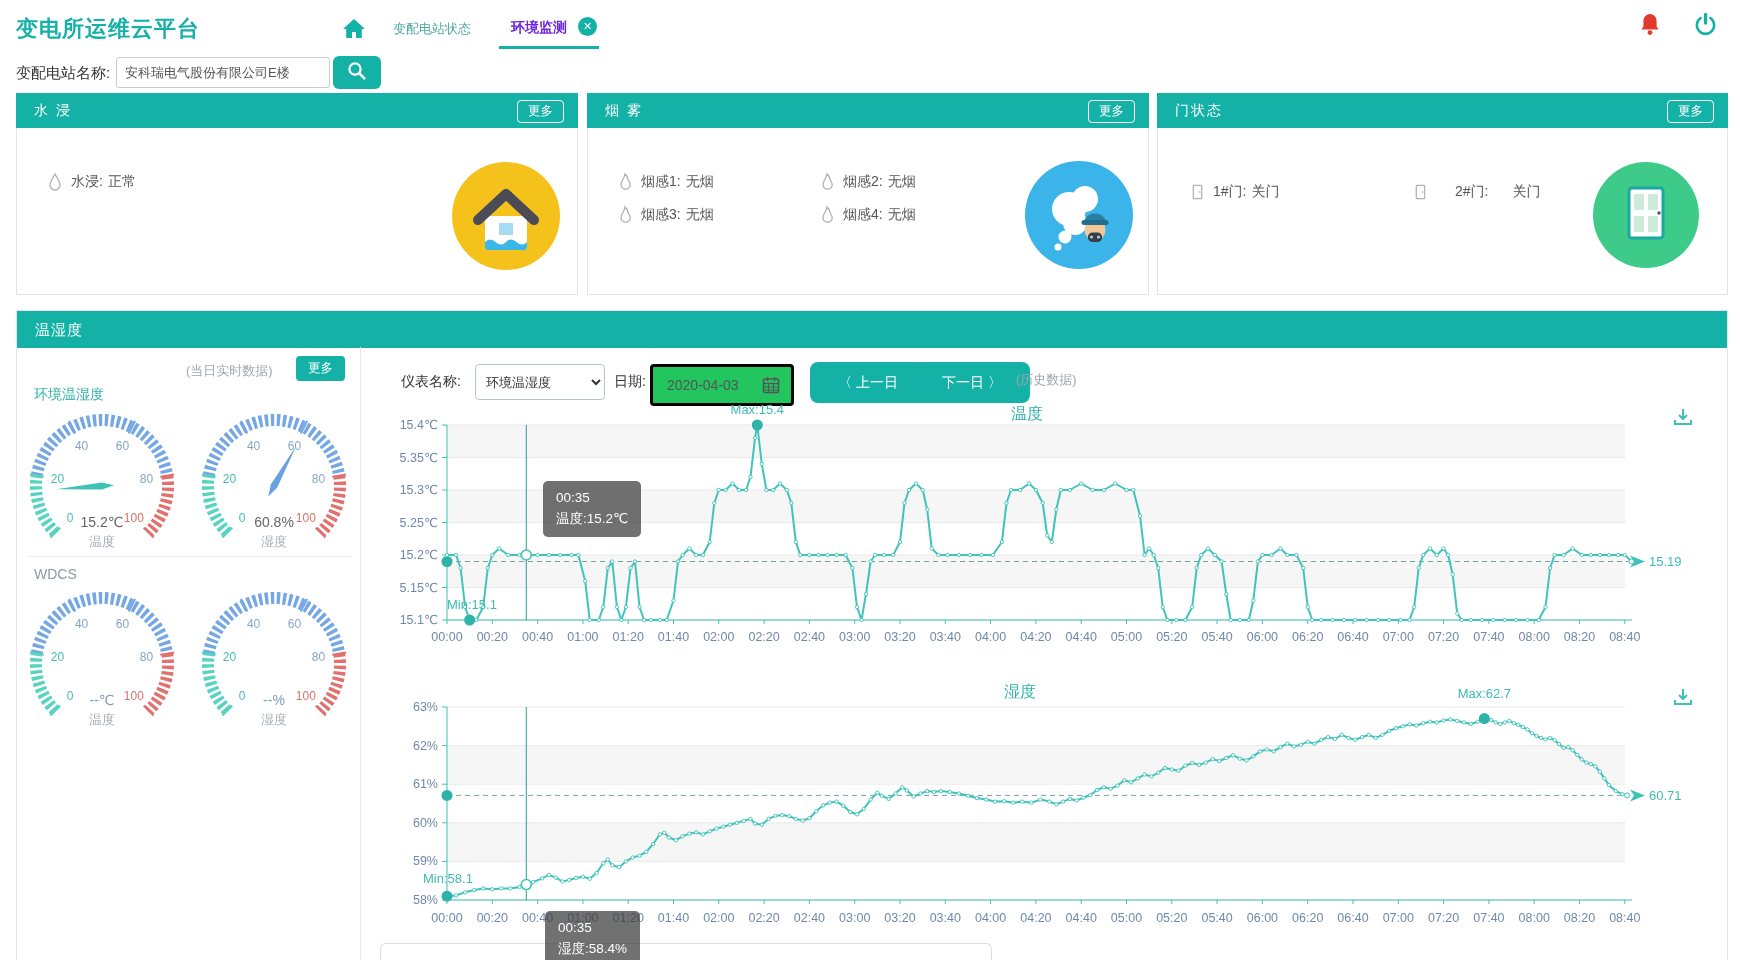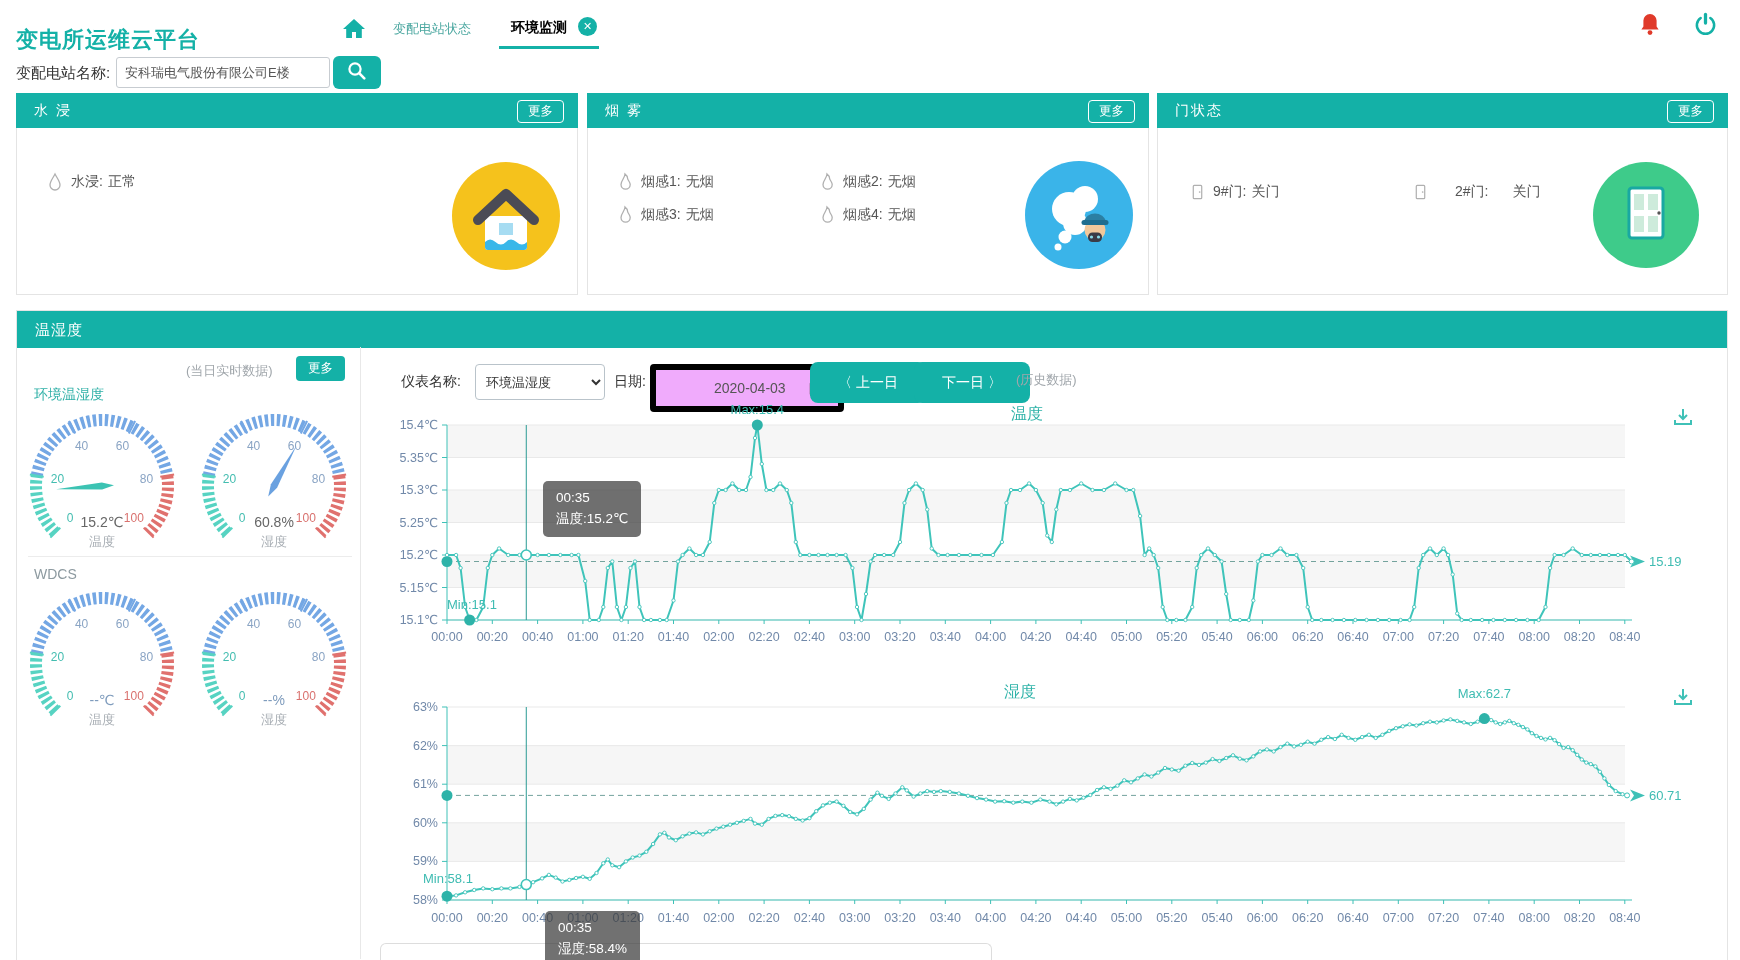--- a/index.html
+++ b/index.html
@@ -1,22 +1,22 @@
 <!DOCTYPE html>
 <html><head>
 <meta charset="utf-8">
 <style>
   html,body{margin:0;padding:0;background:#fff;}
   body{width:1740px;height:960px;overflow:hidden;font-family:"Liberation Sans","DejaVu Sans",sans-serif;}
   .page{position:relative;width:1740px;height:960px;background:#fff;overflow:hidden;}
   .abs{position:absolute;}
   
-  .app-title{left:16px;top:25px;font-size:22px;font-weight:bold;color:#14b1a7;letter-spacing:1px;}
+  .app-title{left:16px;top:14px;font-size:22px;font-weight:bold;color:#14b1a7;letter-spacing:1px;}
   .tab{font-size:13px;color:#4ba7a0;cursor:pointer;}
-  .tab.active{font-size:14px;font-weight:bold;color:#000000;}
+  .tab.active{font-size:14px;font-weight:bold;color:#6d28d9;}
   .tab-underline{left:499px;top:46px;width:100px;height:3px;background:#14b1a7;}
   .close-badge{left:578px;top:17px;width:19px;height:19px;border-radius:50%;background:#14b1a7;color:#fff;
     font-size:11px;line-height:19px;text-align:center;}
   
   .search-label{left:16px;top:64px;font-size:15px;color:#333;}
   .search-input{left:116px;top:57px;width:196px;height:29px;border:1px solid #c7ccd1;border-radius:3px;
     font-size:13px;color:#555;padding:0 8px;outline:none;font-family:inherit;}
   .search-btn{left:333px;top:56px;width:48px;height:33px;background:#14b1a7;border:none;border-radius:6px;cursor:pointer;}
   
   .panel{top:93px;background:#fff;}
@@ -41,22 +41,22 @@
   .group-label{font-size:14px;}
   .gauge{position:absolute;width:152px;height:150px;}
   .gval{position:absolute;left:0;top:106px;width:152px;text-align:center;font-size:14px;color:#666;}
   .glab{position:absolute;left:0;top:125px;width:152px;text-align:center;font-size:13px;color:#a7adb3;}
   .gtick{font-size:12px;}
   .hdivider{left:28px;top:556px;width:324px;height:1px;background:#ececec;}
   
   .ctrl-label{font-size:14px;color:#333;}
   .meter-select{left:475px;top:364px;width:130px;height:36px;border:1px solid #b9c3ca;border-radius:4px;
     font-size:13px;color:#333;padding:0 6px;background:#fff;font-family:inherit;}
-  .date-box{left:650px;top:364px;width:138px;height:36px;background:#f0abfc;border:6px solid #000000;border-radius:4px;
-    display:flex;align-items:center;cursor:pointer;padding-left:44px;}
+  .date-box{left:650px;top:364px;width:138px;height:36px;background:#22c55e;border:3px solid #000000;border-radius:4px;
+    display:flex;align-items:center;cursor:pointer;}
   .date-text{margin-left:14px;font-size:14px;color:#555;flex:1;}
   .nav-btn{position:absolute;top:362px;width:116px;height:41px;background:#14b1a7;color:#fff;border:none;
     border-radius:8px;font-size:14px;cursor:pointer;font-family:inherit;}
   
   .chart{position:absolute;left:400px;}
   .axlab{font-size:12.5px;fill:#7189a9;}
   .ctitle{font-size:16px;fill:#2fb3a9;}
   .annot{font-size:13px;fill:#3fbcb2;}
   .tooltip{position:absolute;background:rgba(58,58,58,0.72);color:#fff;border-radius:5px;
     padding:7px 13px;font-size:13.5px;line-height:1.55;z-index:5;white-space:nowrap;}
@@ -180,21 +180,21 @@
     <div class="panel-header">
       <span class="panel-title">门状态</span>
       <button class="more-outline">更多</button>
     </div>
     <div class="panel-body">
       <div class="p-item" style="left:32px;top:55px;">
         <svg width="15" height="18" viewBox="0 0 16 18">
             <rect x="3.5" y="2" width="9" height="14" rx="1" stroke="#b0b0b0" stroke-width="1.3" fill="none"></rect>
             <circle cx="10.3" cy="9" r="0.9" fill="#b0b0b0"></circle>
           </svg>
-        <span class="lab">9#门:</span>
+        <span class="lab">1#门:</span>
         <span class="val">关门</span>
       </div>
       <div class="p-item" style="left:255px;top:55px;gap:19px;">
         <svg width="15" height="18" viewBox="0 0 16 18">
             <rect x="3.5" y="2" width="9" height="14" rx="1" stroke="#b0b0b0" stroke-width="1.3" fill="none"></rect>
             <circle cx="10.3" cy="9" r="0.9" fill="#b0b0b0"></circle>
           </svg>
         <span class="lab">2#门:</span>
         <span class="val">关门</span>
       </div>

